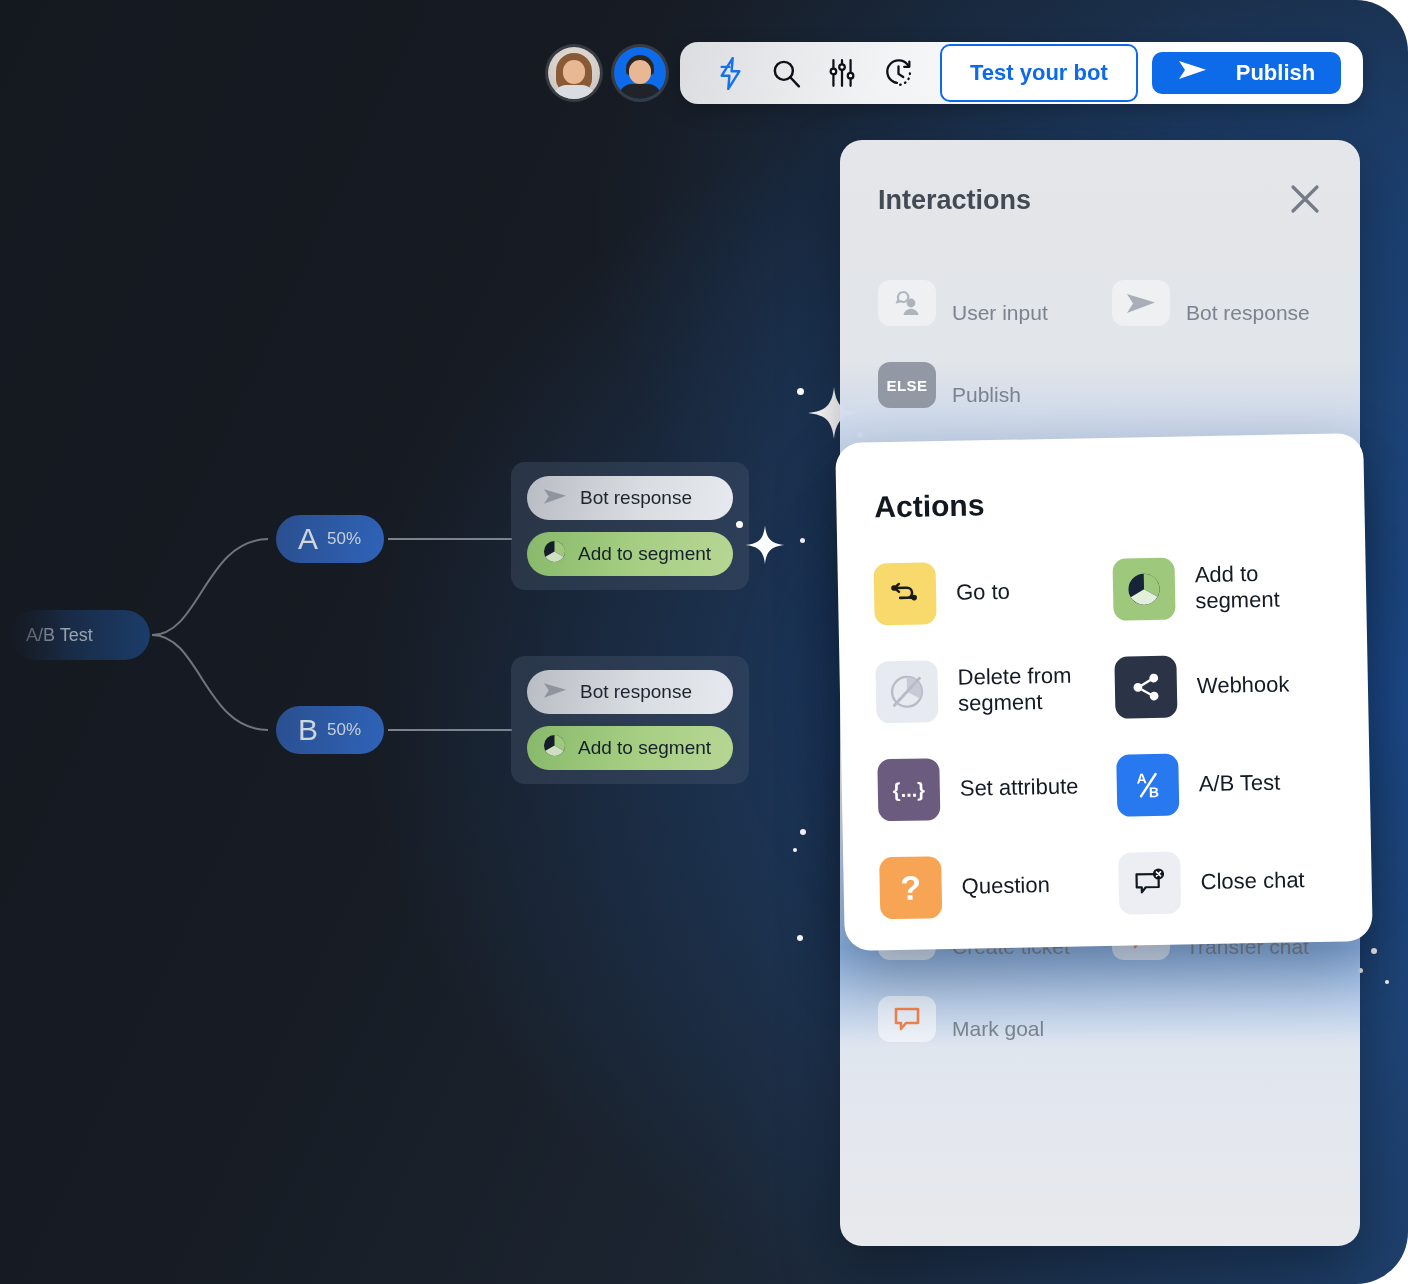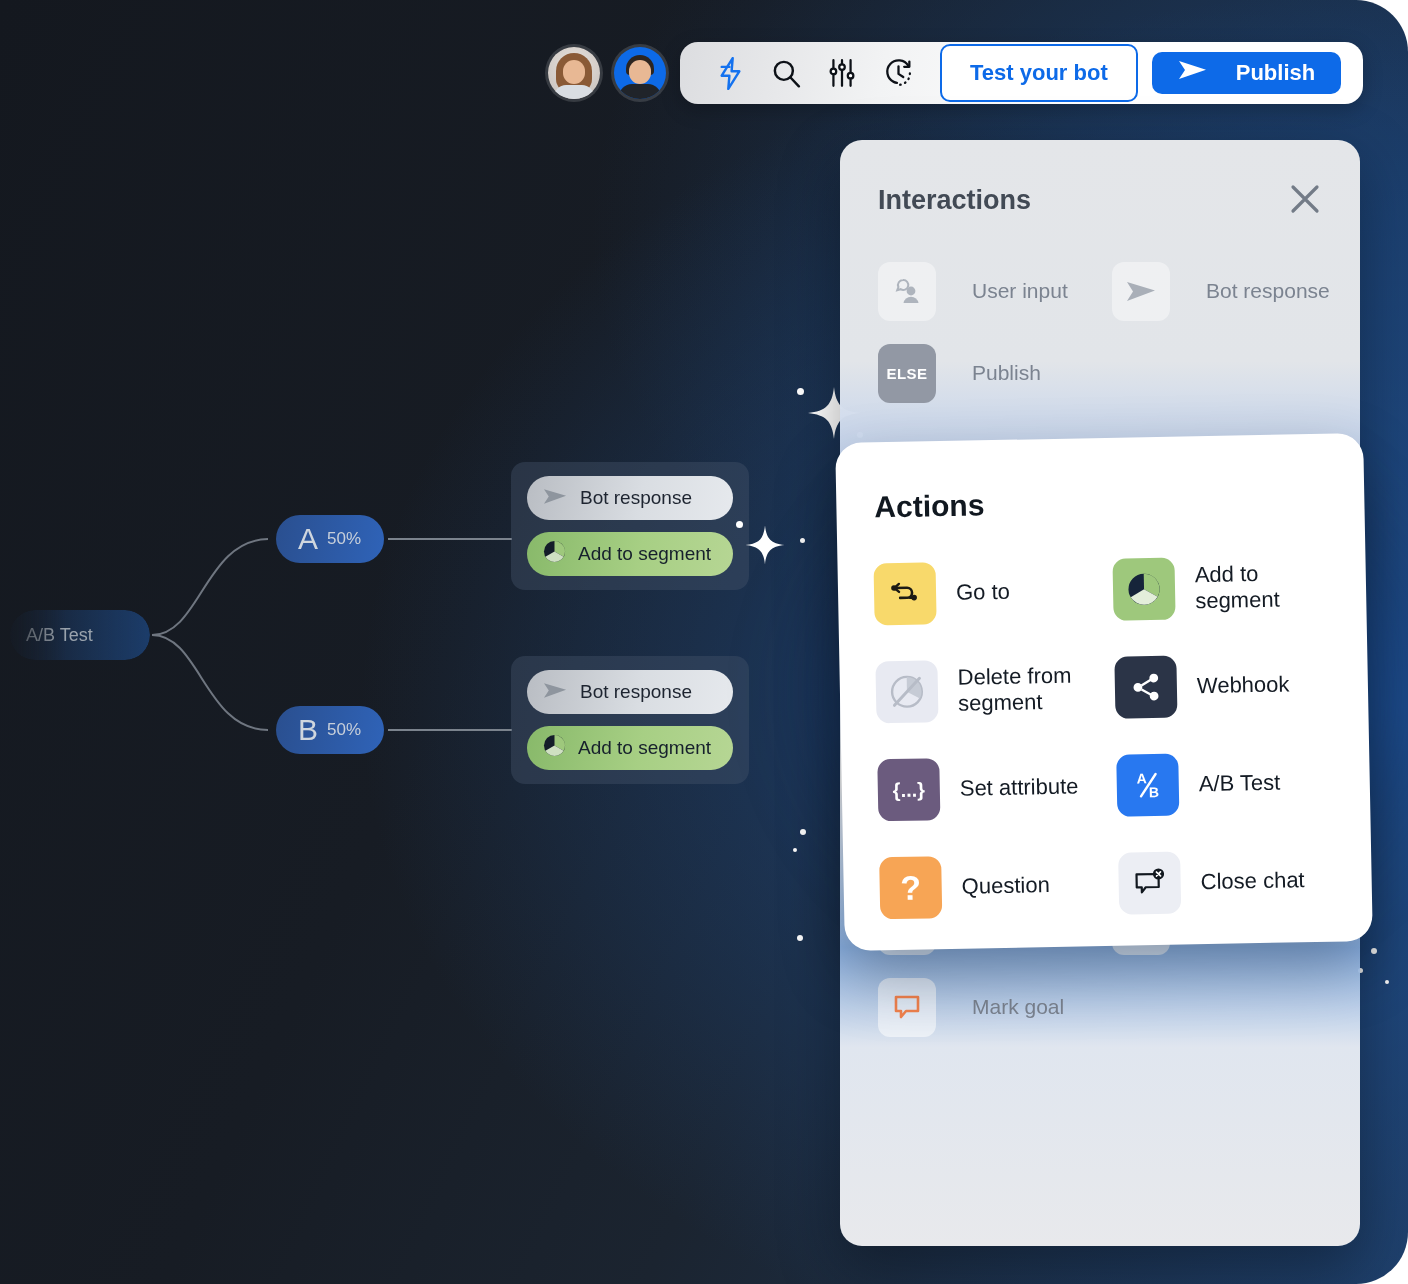--- a/index.html
+++ b/index.html
@@ -99,22 +99,22 @@
         rgba(196,214,243,.96) 30%, rgba(150,187,240,.96) 37%,
         rgba(216,228,246,.96) 48%, rgba(231,233,236,1) 58%,
         rgba(150,190,242,.9) 73%, rgba(224,230,239,1) 82%, rgba(232,233,236,1) 100%);
     box-shadow:0 22px 60px rgba(0,0,0,.35);
     overflow:hidden;
   }
   .ip-head{display:flex;align-items:flex-end;justify-content:space-between;padding:42px 38px 0 38px;}
   .ip-title{font-size:27px;font-weight:bold;color:#424a55;}
   .ip-close{width:34px;height:34px;cursor:pointer;}
   .ip-grid{display:grid;grid-template-columns:1fr 1fr;gap:12px 16px;padding:40px 30px 0 38px;}
-  .ip-item{display:flex;align-items:center;gap:36px;height:70px;cursor:pointer;}
-  .ip-ic{width:58px;height:59px;border-radius:12px;display:flex;align-items:center;justify-content:center;flex:0 0 58px;}
+  .ip-item{display:flex;align-items:flex-end;gap:16px;height:70px;cursor:pointer;}
+  .ip-ic{width:58px;height:46px;border-radius:12px;display:flex;align-items:center;justify-content:center;flex:0 0 58px;}
   .ip-lb{font-size:21px;color:#7b8390;line-height:1.18;}
   .ip-grid-2{padding-top:58px;}
 
   .ic-mut{background:rgba(255,255,255,.42);}
   .ic-else{background:#9298a4;color:#fff;font-size:15px;font-weight:bold;letter-spacing:.5px;}
   .ic-filter{background:#8b8fe0;}
   .ic-chat{background:rgba(255,255,255,.55);}
 
   
   .apanel{

